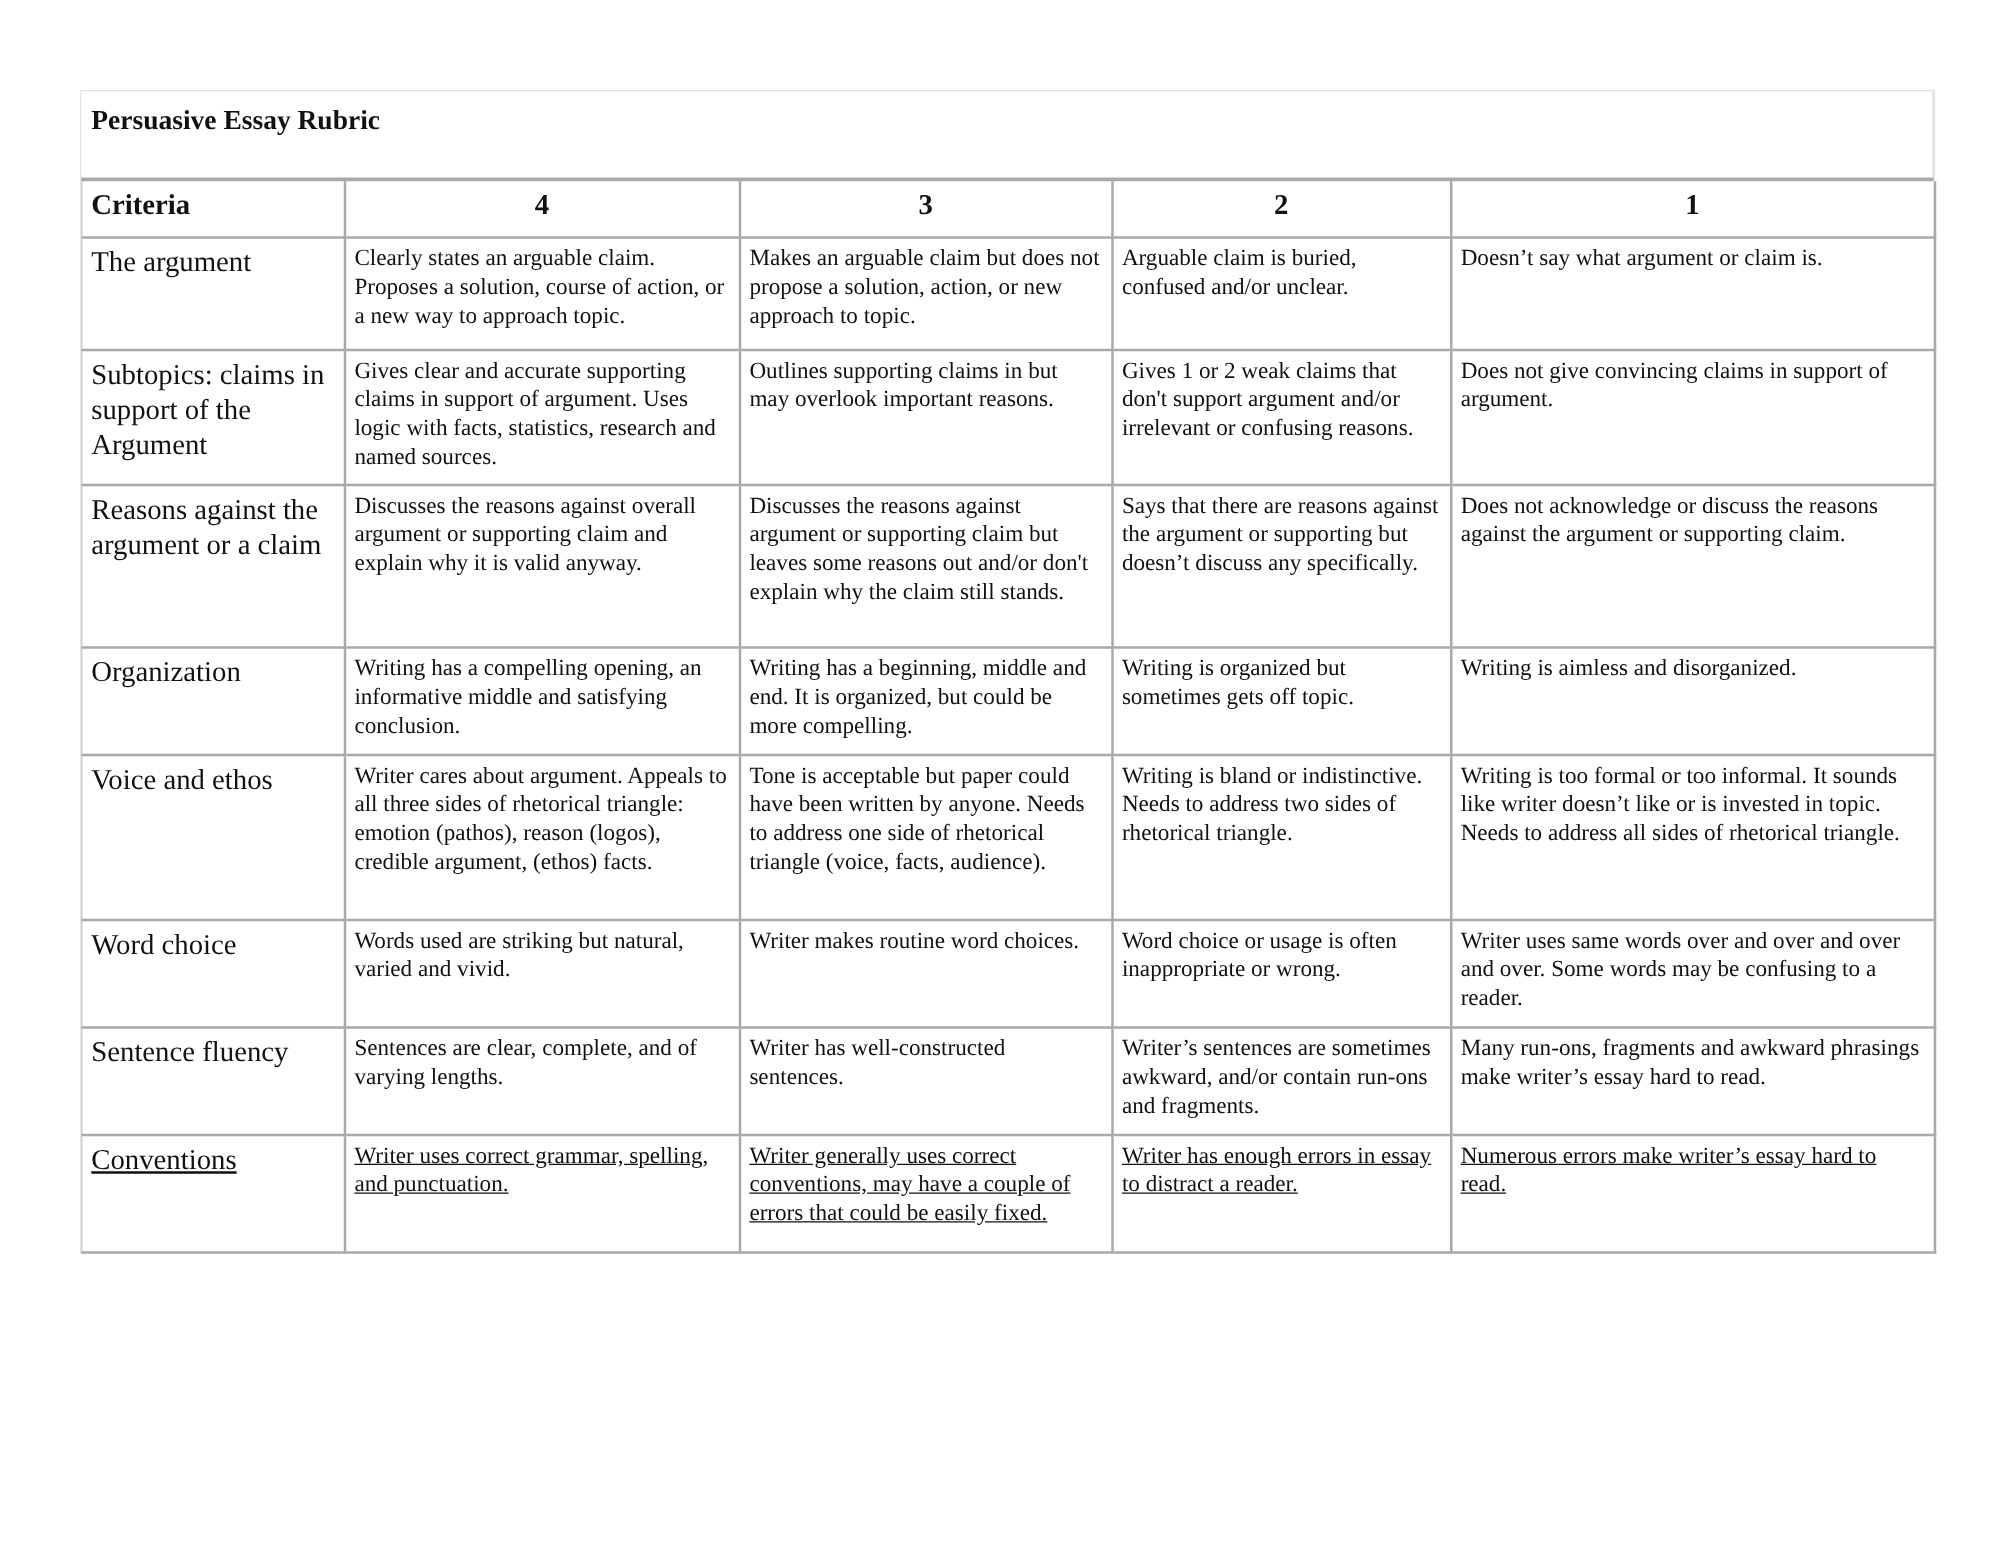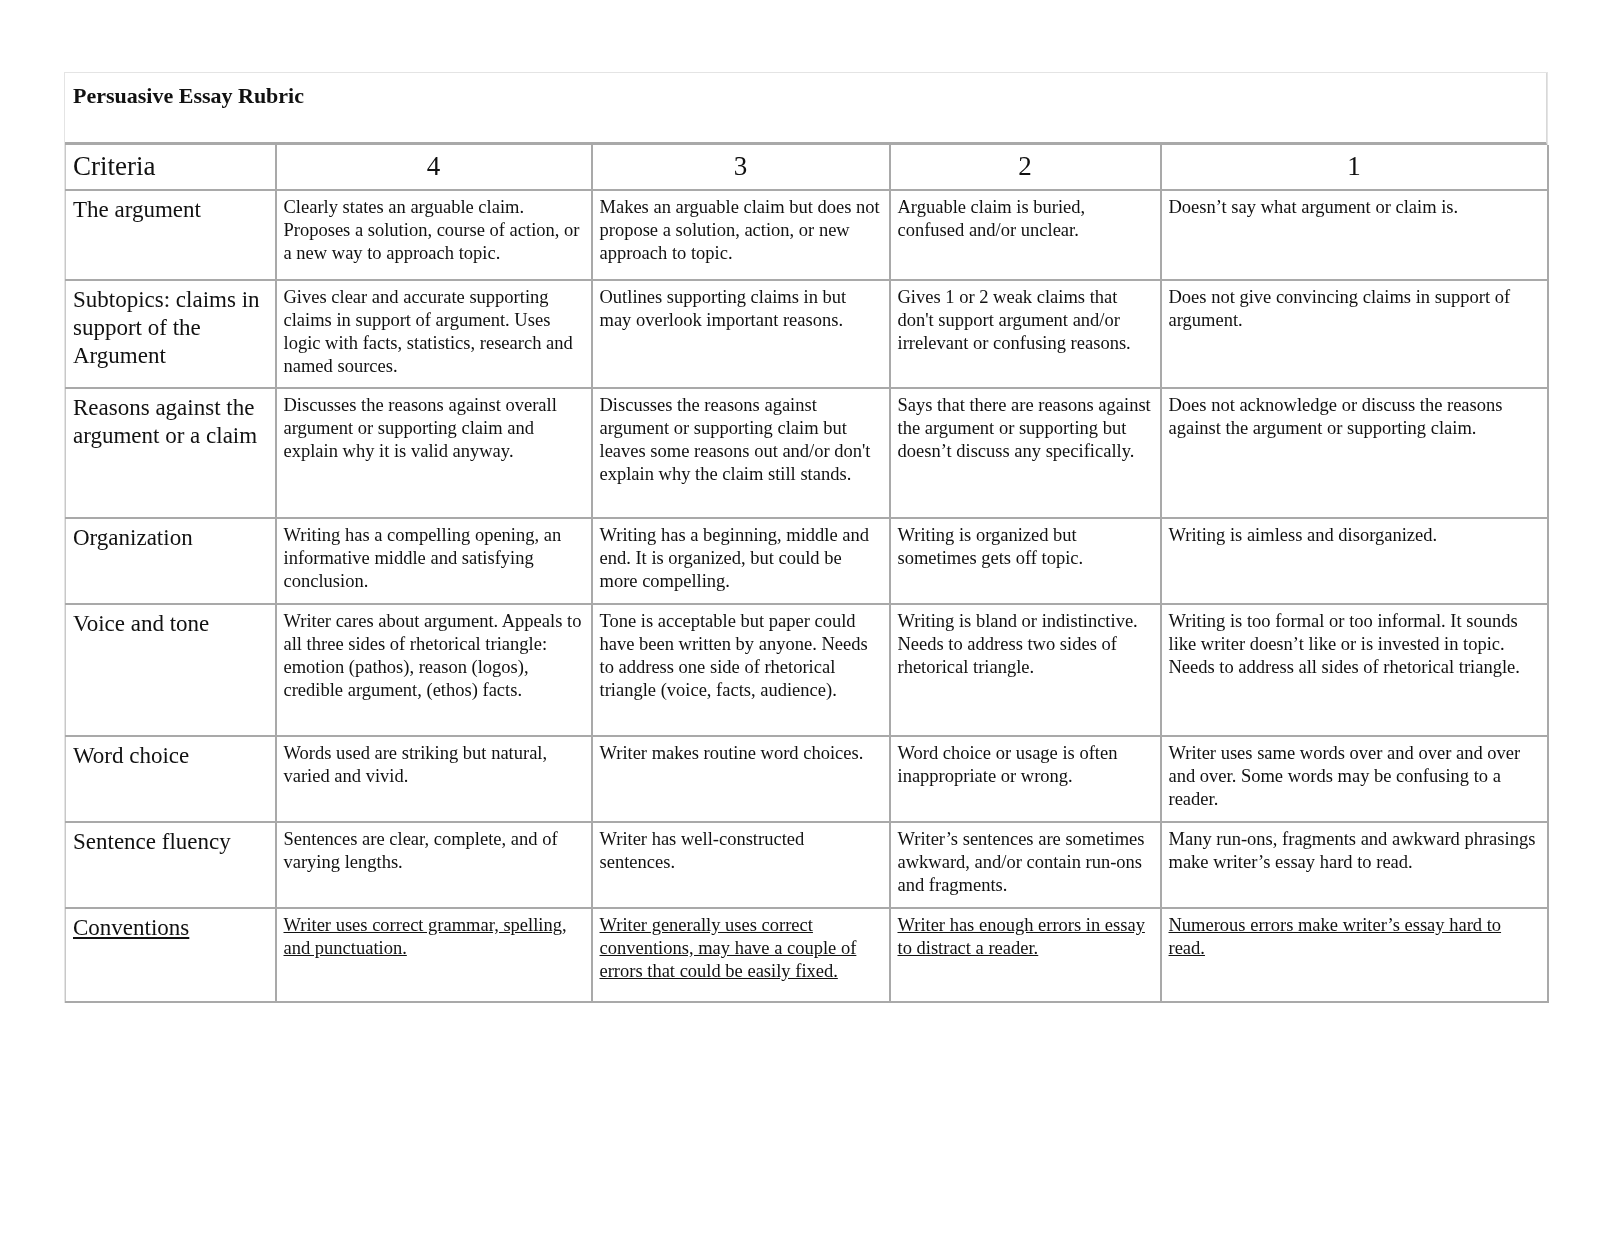--- a/index.html
+++ b/index.html
@@ -18,21 +18,21 @@
     border-right: 1px solid #d8d8d8;
   }
   table.grid {
     border-collapse: collapse; width: 1482px; table-layout: fixed;
   }
   table.grid td, table.grid th {
     border: 2px solid #a9a9a9; vertical-align: top; padding: 5px 7px 6px 7px;
     font-family: "Liberation Serif", "DejaVu Serif", serif;
   }
   table.grid th {
-    font-weight: normal; font-size: 27px; height: 32px; padding-top: 6px;
+    font-weight: bold; font-size: 23px; height: 32px; padding-top: 6px;
   }
   th.crit-h { text-align: left; }
   th.score-h { text-align: center; }
   td.crit { font-size: 23px; line-height: 28px; padding-top: 8px; }
   td.desc { font-size: 18.5px; line-height: 23px; }
   table.grid tr:first-child th { border-top: none; }
   table.grid td:first-child, table.grid th:first-child { border-left: 1px solid #c8c8c8; }
   .citation {
     position: absolute; left: 73px; top: 1040px; width: 1480px;
     font-size: 21px; line-height: 32px;
@@ -84,21 +84,21 @@
             <td class="desc">Does not acknowledge or discuss the reasons against the argument or supporting claim.</td>
           </tr>
           <tr style="height: 86px;">
             <td class="crit">Organization</td>
             <td class="desc">Writing has a compelling opening, an informative middle and satisfying conclusion.</td>
             <td class="desc">Writing has a beginning, middle and end. It is organized, but could be more compelling.</td>
             <td class="desc">Writing is organized but sometimes gets off topic.</td>
             <td class="desc">Writing is aimless and disorganized.</td>
           </tr>
           <tr style="height: 132px;">
-            <td class="crit">Voice and tone</td>
+            <td class="crit">Voice and ethos</td>
             <td class="desc">Writer cares about argument. Appeals to all three sides of rhetorical triangle: emotion (pathos), reason (logos), credible argument, (ethos) facts.</td>
             <td class="desc">Tone is acceptable but paper could have been written by anyone. Needs to address one side of rhetorical triangle (voice, facts, audience).</td>
             <td class="desc">Writing is bland or indistinctive. Needs to address two sides of rhetorical triangle.</td>
             <td class="desc">Writing is too formal or too informal. It sounds like writer doesn’t like or is invested in topic. Needs to address all sides of rhetorical triangle.</td>
           </tr>
           <tr style="height: 86px;">
             <td class="crit">Word choice</td>
             <td class="desc">Words used are striking but natural, varied and vivid.</td>
             <td class="desc">Writer makes routine word choices.</td>
             <td class="desc">Word choice or usage is often inappropriate or wrong.</td>

